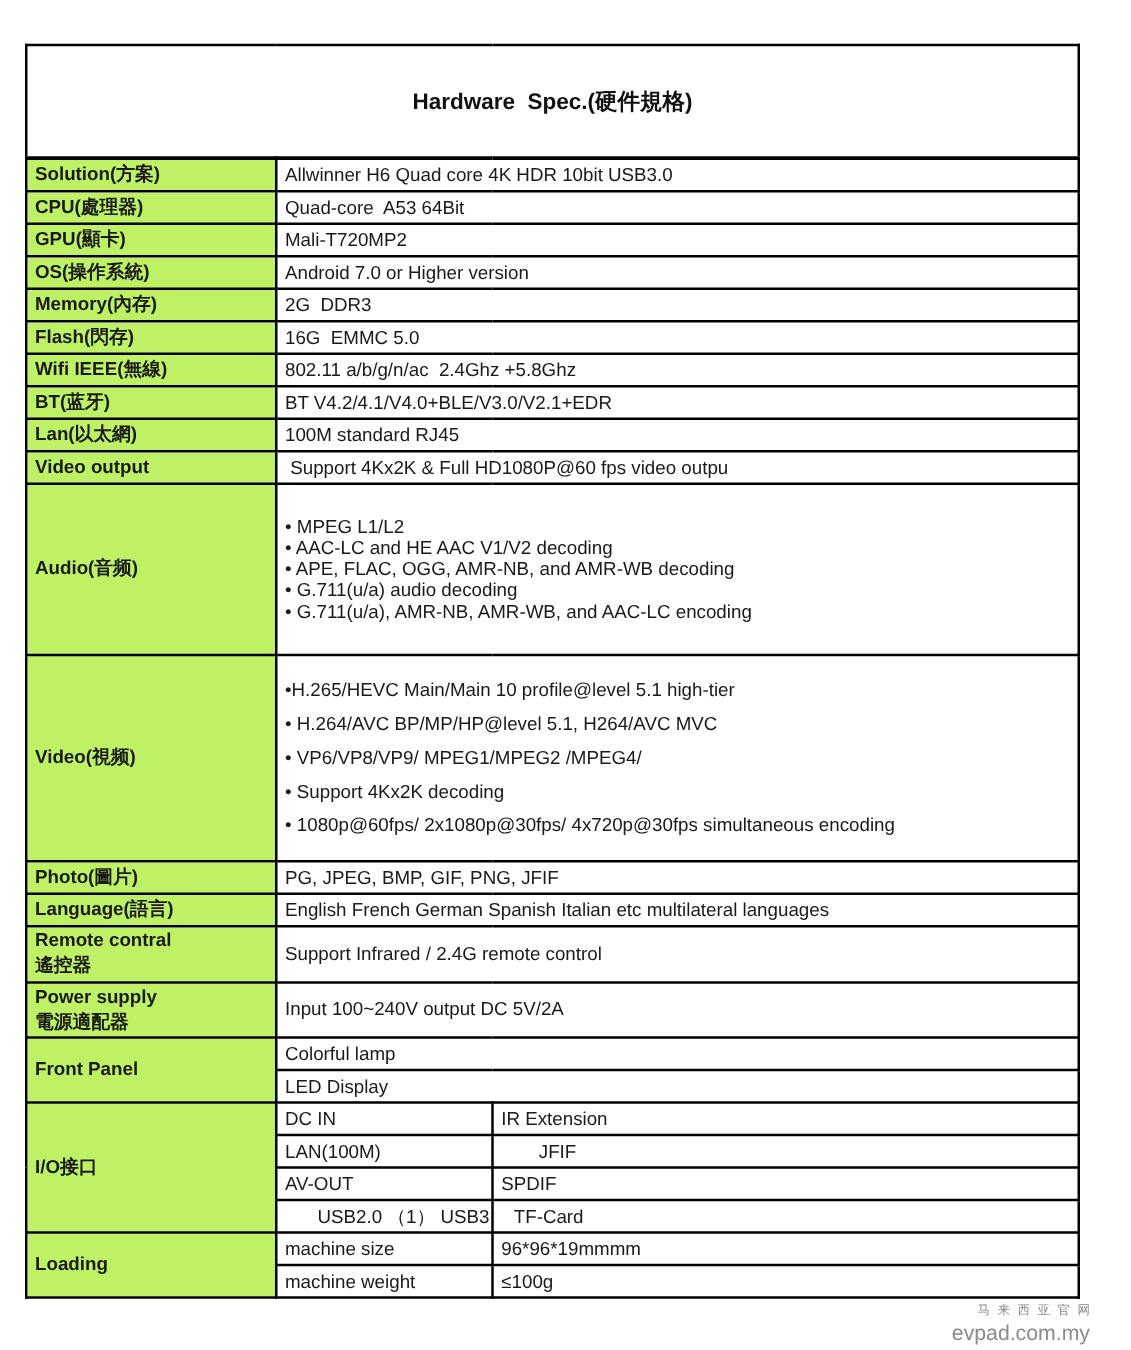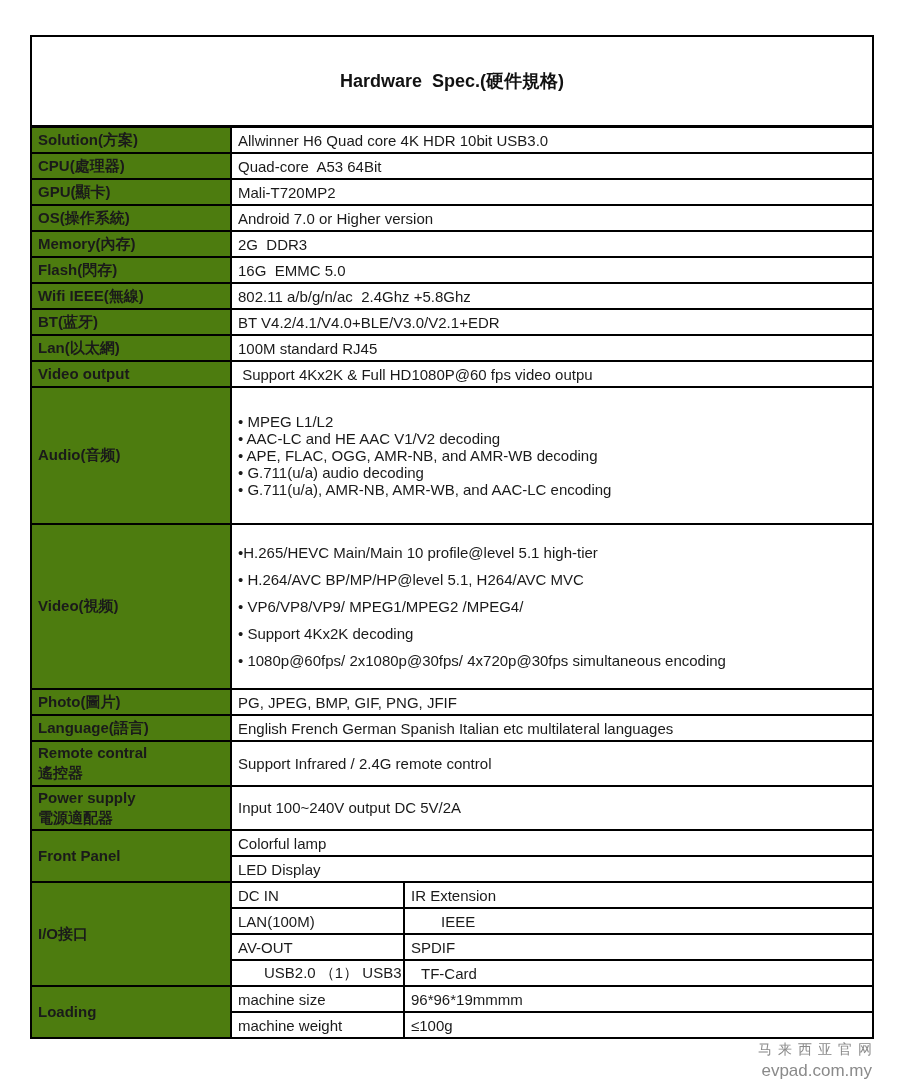--- a/index.html
+++ b/index.html
@@ -1,49 +1,49 @@
 <!DOCTYPE html>
 <html><head>
 <meta charset="utf-8">
 <style>
   html,body{margin:0;padding:0;}
   body{
     width:905px;height:1080px;background:#ffffff;position:relative;
     font-family:"Liberation Sans",sans-serif;
   }
   .spec-table{
-    position:absolute;left:30px;top:35px;width:842px;
+    position:absolute;left:20px;top:35px;width:842px;
     border-collapse:collapse;table-layout:fixed;
   }
   .spec-table td{
     border:2px solid #000;font-size:15px;color:#1a1a1a;
     padding:1px 6px;vertical-align:middle;overflow:hidden;
   }
   .title-row td{
     height:86px;text-align:center;font-weight:bold;font-size:18px;
     color:#111;border-bottom-width:3px;white-space:pre-wrap;
   }
   .lbl{
-    background:#4d7c0f;color:#ffffff;font-weight:bold;
+    background:#bef264;color:#ffffff;font-weight:bold;
     white-space:pre-line;line-height:1.35;
   }
   .val{white-space:pre-wrap;border-radius:13px;}
   .row-single td{height:22px;}
   .row-double td{height:40px;}
   .row-sub td{height:22px;}
   .audio-row .val{line-height:17px;height:133px;}
   .video-row .val{line-height:27px;height:161px;}
   .io-c2{padding-left:22px;white-space:pre;margin-left:12px;}
   .center{text-align:left;}
   .watermark{
     position:absolute;right:33px;top:1041px;text-align:right;
     color:#8a8a8a;
   }
   .watermark .cn{
-    font-family:Liberation Sans, sans-serif;font-size:14px;letter-spacing:6px;
+    font-family:Liberation Sans, sans-serif;font-size:10px;letter-spacing:6px;
     margin-right:-6px;
   }
   .watermark .url{font-size:17px;margin-top:2px;}
 </style>
 </head>
 <body>
 
 <table class="spec-table">
   <colgroup>
     <col style="width:200px">
@@ -142,21 +142,21 @@
     <td class="val" colspan="2">LED Display</td>
   </tr>
 
   <tr class="row-sub">
     <td class="lbl" rowspan="4">I/O接口</td>
     <td class="val io-c2">DC IN</td>
     <td class="val" style="">IR Extension</td>
   </tr>
   <tr class="row-sub">
     <td class="val io-c2">LAN(100M)</td>
-    <td class="val" style="padding-left:36px">IEEE</td>
+    <td class="val" style="padding-left:36px">JFIF</td>
   </tr>
   <tr class="row-sub">
     <td class="val io-c2">AV-OUT</td>
     <td class="val" style="">SPDIF</td>
   </tr>
   <tr class="row-sub">
     <td class="val io-c2" style="padding-left:32px">USB2.0 （1） USB3</td>
     <td class="val" style="padding-left:16px">TF-Card</td>
   </tr>
 

